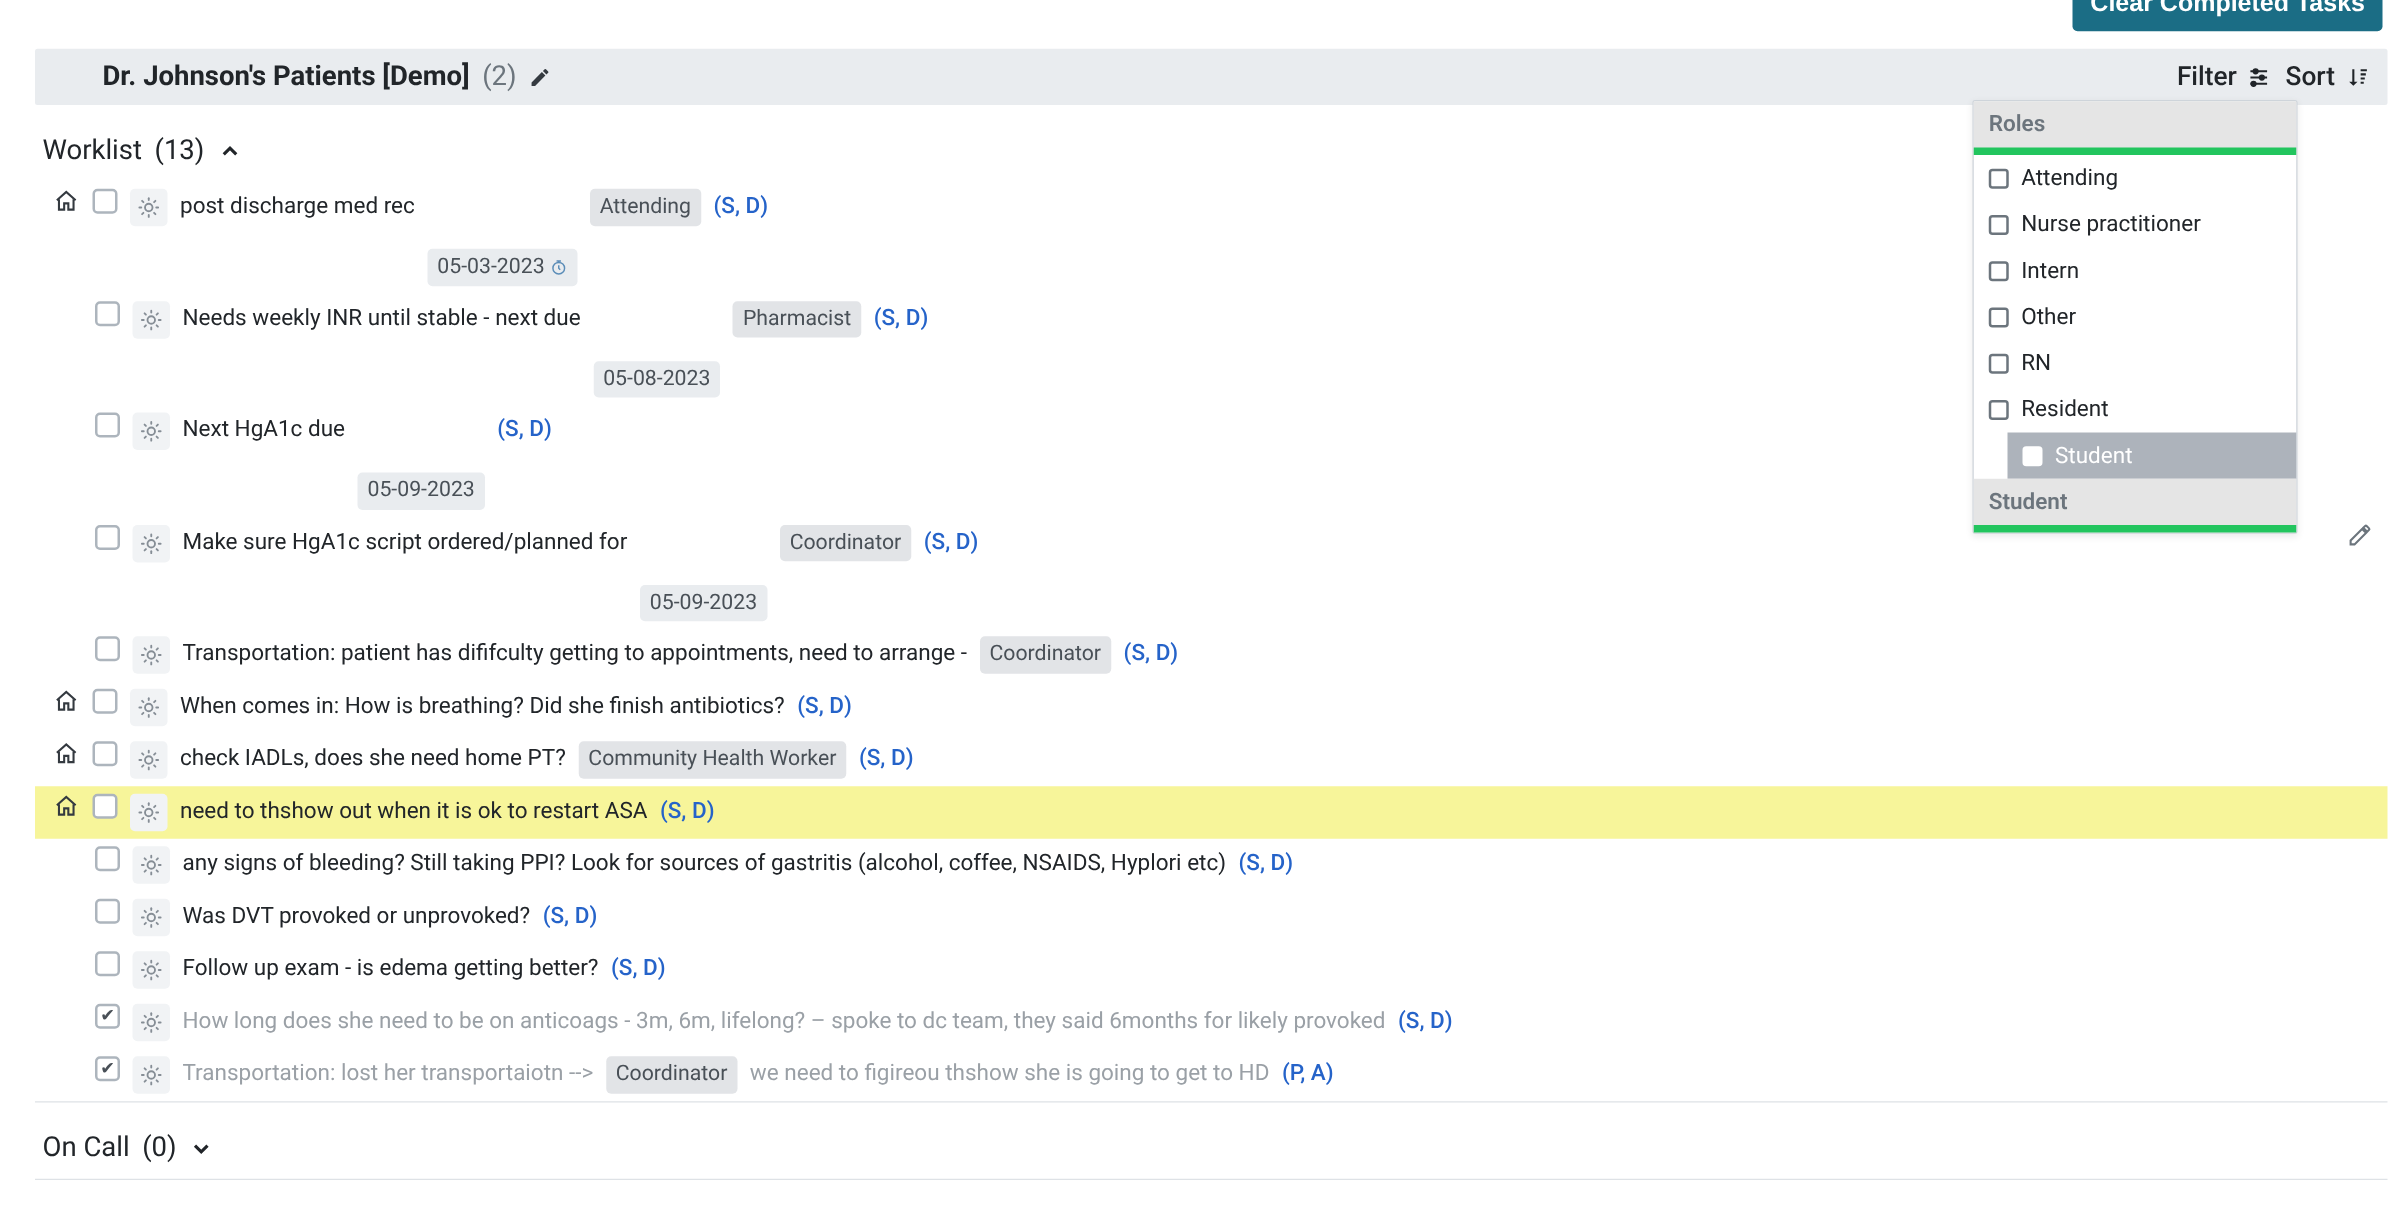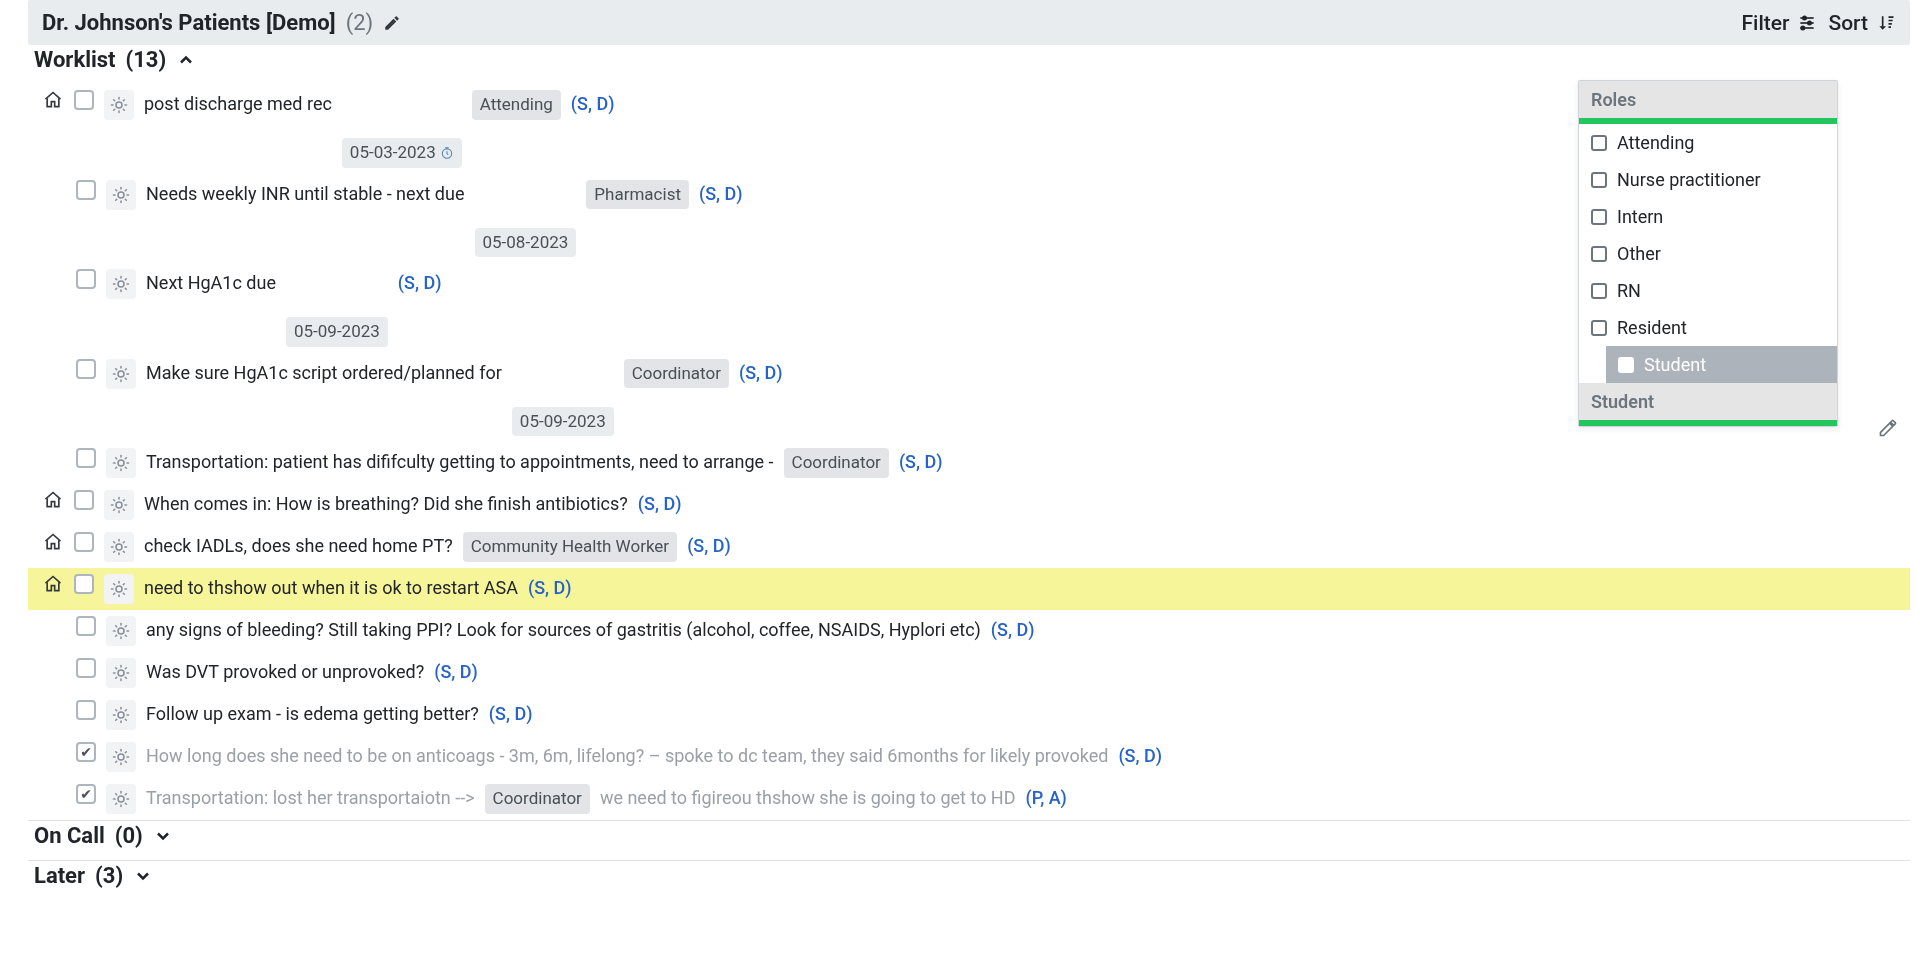--- a/index.html
+++ b/index.html
@@ -28,34 +28,34 @@
 
   .header-bar {
     background: #e9ecef;
     display: flex;
     align-items: center;
     justify-content: space-between;
     padding: 10px 14px;
     border-radius: 2px;
   }
   .header-left { display: flex; align-items: center; gap: 10px; font-size: 22px; }
-  .header-title { font-weight: 700; }
+  .header-title { font-weight: 700; margin-left: 40px; }
   .header-count { color: #6c757d; }
   .pencil-icon { color: #343a40; cursor: pointer; }
 
   .header-right { display: flex; align-items: center; gap: 11px; font-size: 21px; font-weight: 500; text-align: center; }
   .hr-item { display: inline-flex; align-items: center; gap: 8px; cursor: pointer; }
 
   .section {
     border-bottom: 1px solid #dee2e6;
   }
   .section-header {
     display: flex; align-items: center; gap: 10px;
-    font-size: 22px; font-weight: 700;
-    padding: 2px 6px 12px 6px;
+    font-size: 22px; font-weight: 400;
+    padding: 24px 6px 12px 6px;
     cursor: pointer;
   }
   .chevron { display:inline-block; }
 
   .task-list { display: flex; flex-direction: column; }
   .task-row {
     display: flex; align-items: flex-start; gap: 10px;
     padding: 6px 6px 6px 0;
     line-height: 1.5;
   }
@@ -168,20 +168,23 @@
     cursor:pointer;
   }
 
   svg { display:block; }
 </style>
 </head>
 <body>
 
 <div class="outer">
 
+  <div class="clear-btn-wrap">
+    <button class="clear-btn">Clear Completed Tasks</button>
+  </div>
 
   <div class="header-bar">
     <div class="header-left">
       <span class="header-title">Dr. Johnson's Patients [Demo]</span>
       <span class="header-count">(2)</span>
       <span class="pencil-icon">
         <svg width="18" height="18" viewBox="0 0 24 24" fill="currentColor">
             <path d="M3 17.25V21h3.75l11-11.03-3.75-3.75L3 17.25zM20.71 7.04a1 1 0 0 0 0-1.41l-2.34-2.34a1 1 0 0 0-1.41 0l-1.83 1.83 3.75 3.75 1.83-1.83z"></path>
           </svg>
       </span>

